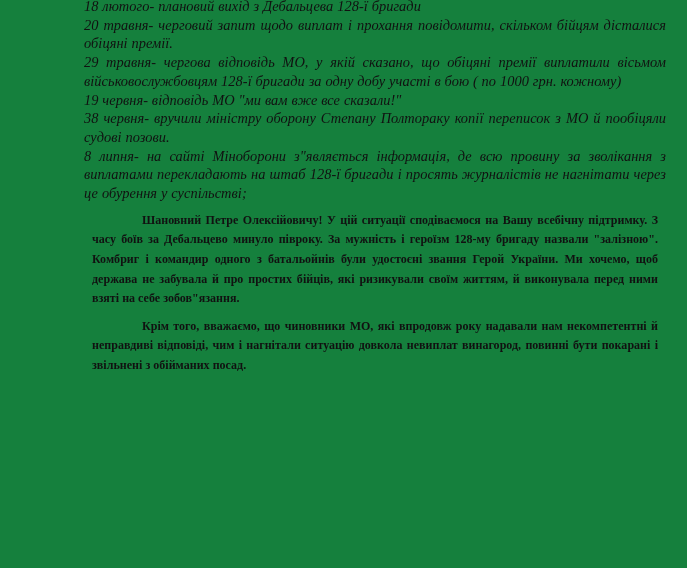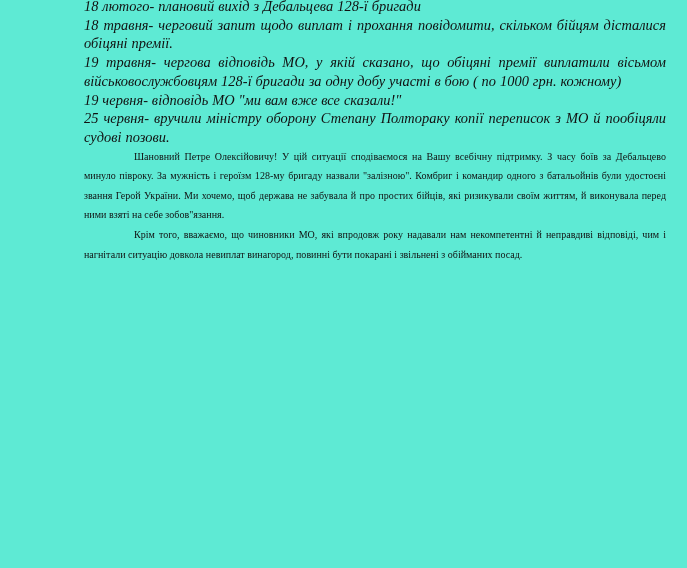--- a/index.html
+++ b/index.html
@@ -13,21 +13,21 @@
     height: 568px;
     overflow: hidden;
     font-family: "Liberation Serif", "DejaVu Serif", serif;
     color: #111111;
   }
 
   #page {
     position: relative;
     width: 687px;
     height: 568px;
-    background: #5eead4;
+    background: #15803d;
     box-sizing: border-box;
   }
 
   
   #text-column {
     position: absolute;
     left: 84px;
     top: -3px;
     width: 582px;
   }
@@ -44,48 +44,49 @@
     font-weight: 400;
     font-size: 14.4px;
     line-height: 18.7px;
     text-align: justify;
     text-justify: inter-word;
     letter-spacing: 0.05px;
     word-spacing: 0.2px;
   }
 
   .letter-body {
-    margin: 0;
+    margin: 8px;
     padding: 0;
     font-style: normal;
-    font-weight: 400;
-    font-size: 10px;
+    font-weight: 700;
+    font-size: 12px;
     line-height: 19.6px;
     text-align: justify;
     text-justify: inter-word;
     text-indent: 50px;
     letter-spacing: 0.02px;
   }
 
   .letter-body.second {
     margin-top: 0px;
   }
 </style>
 </head>
 <body>
 
 <div id="page">
   <div id="text-column">
 
     <div class="chronology">
       <p class="entry">18 лютого- плановий вихід з Дебальцева 128-ї бригади</p>
-      <p class="entry">18 травня- черговий запит щодо виплат і прохання повідомити, скільком бійцям дісталися обіцяні премії.</p>
-      <p class="entry">19 травня- чергова відповідь МО, у якій сказано, що обіцяні премії виплатили вісьмом військовослужбовцям 128-ї бригади за одну добу участі в бою ( по 1000 грн. кожному)</p>
+      <p class="entry">20 травня- черговий запит щодо виплат і прохання повідомити, скільком бійцям дісталися обіцяні премії.</p>
+      <p class="entry">29 травня- чергова відповідь МО, у якій сказано, що обіцяні премії виплатили вісьмом військовослужбовцям 128-ї бригади за одну добу участі в бою ( по 1000 грн. кожному)</p>
       <p class="entry">19 червня- відповідь МО "ми вам вже все сказали!"</p>
-      <p class="entry">25 червня- вручили міністру оборону Степану Полтораку копії переписок з МО й пообіцяли судові позови.</p>
+      <p class="entry">38 червня- вручили міністру оборону Степану Полтораку копії переписок з МО й пообіцяли судові позови.</p>
+      <p class="entry">8 липня- на сайті Міноборони з"являється інформація, де всю провину за зволікання з виплатами перекладають на штаб 128-ї бригади і просять журналістів не нагнітати через це обурення у суспільстві;</p>
     </div>
 
     <div class="letter">
       <p class="letter-body">Шановний Петре Олексійовичу! У цій ситуації сподіваємося на Вашу всебічну підтримку. З часу боїв за Дебальцево минуло півроку. За мужність і героїзм 128-му бригаду назвали "залізною". Комбриг і командир одного з батальойнів були удостоєні звання Герой України. Ми хочемо, щоб держава не забувала й про простих бійців, які ризикували своїм життям, й виконувала перед ними взяті на себе зобов"язання.</p>
       <p class="letter-body second">Крім того, вважаємо, що чиновники МО, які впродовж року надавали нам некомпетентні й неправдиві відповіді, чим і нагнітали ситуацію довкола невиплат винагород, повинні бути покарані і звільнені з обійманих посад.</p>
     </div>
 
   </div>
 </div>
 

